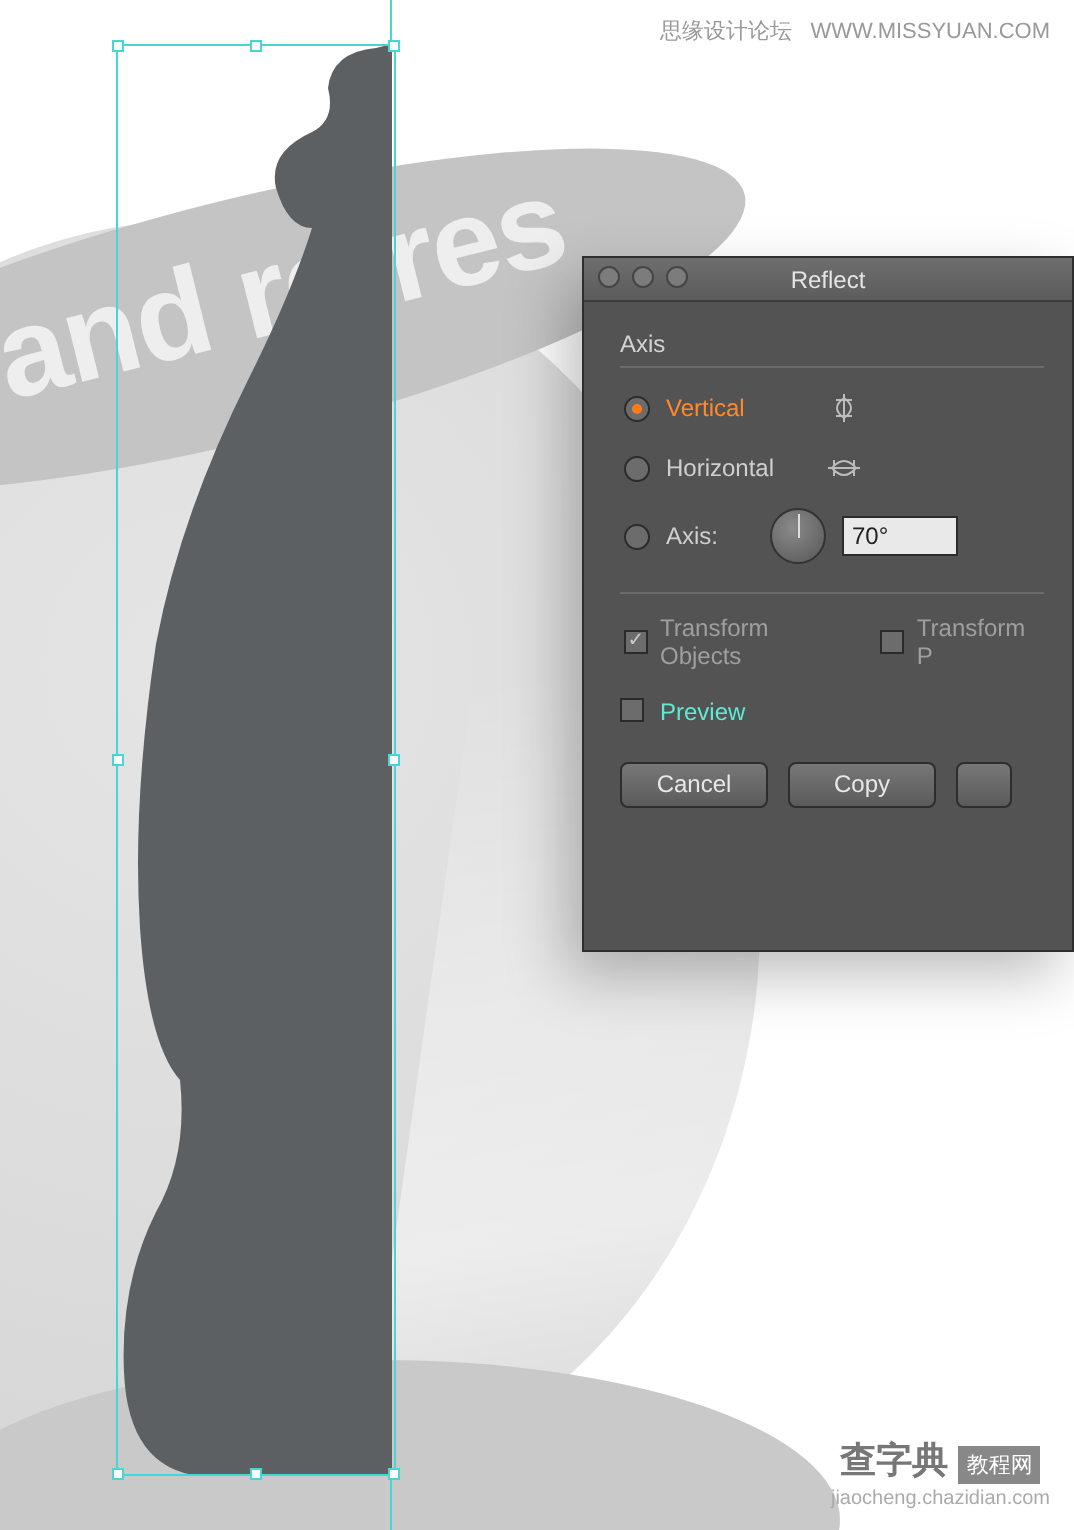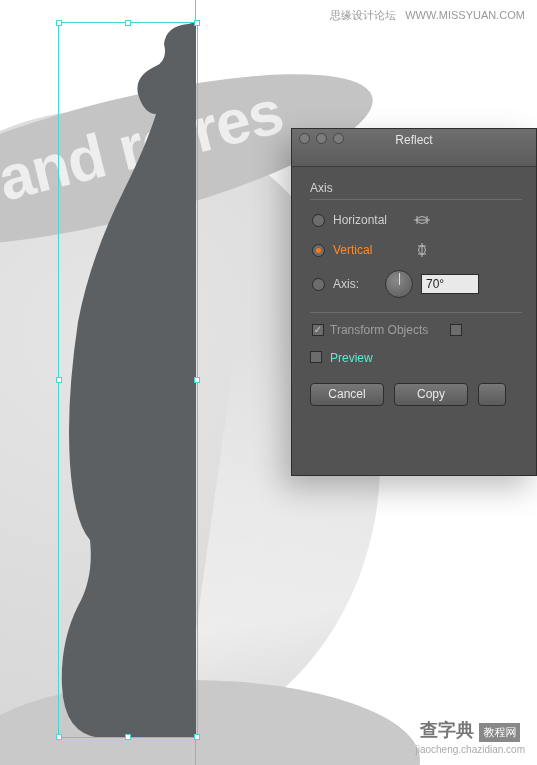--- a/index.html
+++ b/index.html
@@ -135,21 +135,21 @@
     left: 291px;
     top: 128px;
     width: 246px;
     height: 348px;
     background: #535353;
     border: 1px solid #2e2e2e;
     box-shadow: -8px 12px 28px rgba(0,0,0,0.25);
     color: #d9d9d9;
   }
   .titlebar {
-    height: 38px;
+    height: 22px;
     background: linear-gradient(#6e6e6e, #5c5c5c);
     border-bottom: 1px solid #3c3c3c;
     text-align: center;
     line-height: 22px;
     font-size: 12px;
     color: #e4e4e4;
     position: relative;
   }
   .traffic {
     position: absolute;
@@ -328,53 +328,54 @@
       <span></span>
     </div>
     <span>Reflect</span>
   </div>
 
   <div class="dlg-body">
     <div class="group-label">Axis</div>
     <div class="group-rule"></div>
 
     <div class="axis-row">
+      <span class="radio sel"></span>
+      <span class="axis-label sel">Vertical</span>
+      <span class="mini-icon">
+        <svg viewBox="0 0 20 16">
+            <path fill="none" stroke="#bcbcbc" stroke-width="1" d="M10 1 L10 15 M6 4 L14 4 M6 12 L14 12 M10 3 Q3 8 10 13 M10 3 Q17 8 10 13"></path>
+          </svg>
+      </span>
+    </div>
+
+    <div class="axis-row">
       <span class="radio"></span>
       <span class="axis-label">Horizontal</span>
       <span class="mini-icon">
         <svg viewBox="0 0 20 16">
             <path fill="none" stroke="#bcbcbc" stroke-width="1" d="M2 8 L18 8 M5 4 L5 12 M15 4 L15 12 M4 8 Q10 1 16 8 M4 8 Q10 15 16 8"></path>
           </svg>
       </span>
     </div>
 
-    <div class="axis-row">
-      <span class="radio sel"></span>
-      <span class="axis-label sel">Vertical</span>
-      <span class="mini-icon">
-        <svg viewBox="0 0 20 16">
-            <path fill="none" stroke="#bcbcbc" stroke-width="1" d="M10 1 L10 15 M6 4 L14 4 M6 12 L14 12 M10 3 Q3 8 10 13 M10 3 Q17 8 10 13"></path>
-          </svg>
-      </span>
-    </div>
-
     <div class="angle-row">
       <span class="radio"></span>
       <span class="axis-label" style="width:44px">Axis:</span>
       <span class="angle-dial"></span>
       <span class="num-field">70°</span>
     </div>
 
     <div class="options">
       <div class="group-rule"></div>
       <div class="opt-row">
         <span class="chk on"></span>
         <span>Transform Objects</span>
         <span style="width:10px"></span>
         <span class="chk"></span>
+        <span>Transform P</span>
       </div>
     </div>
 
     <div class="preview-row">
       <span class="chk"></span>
       <span>Preview</span>
     </div>
 
     <div class="btn-row">
       <div class="btn">Cancel</div>

